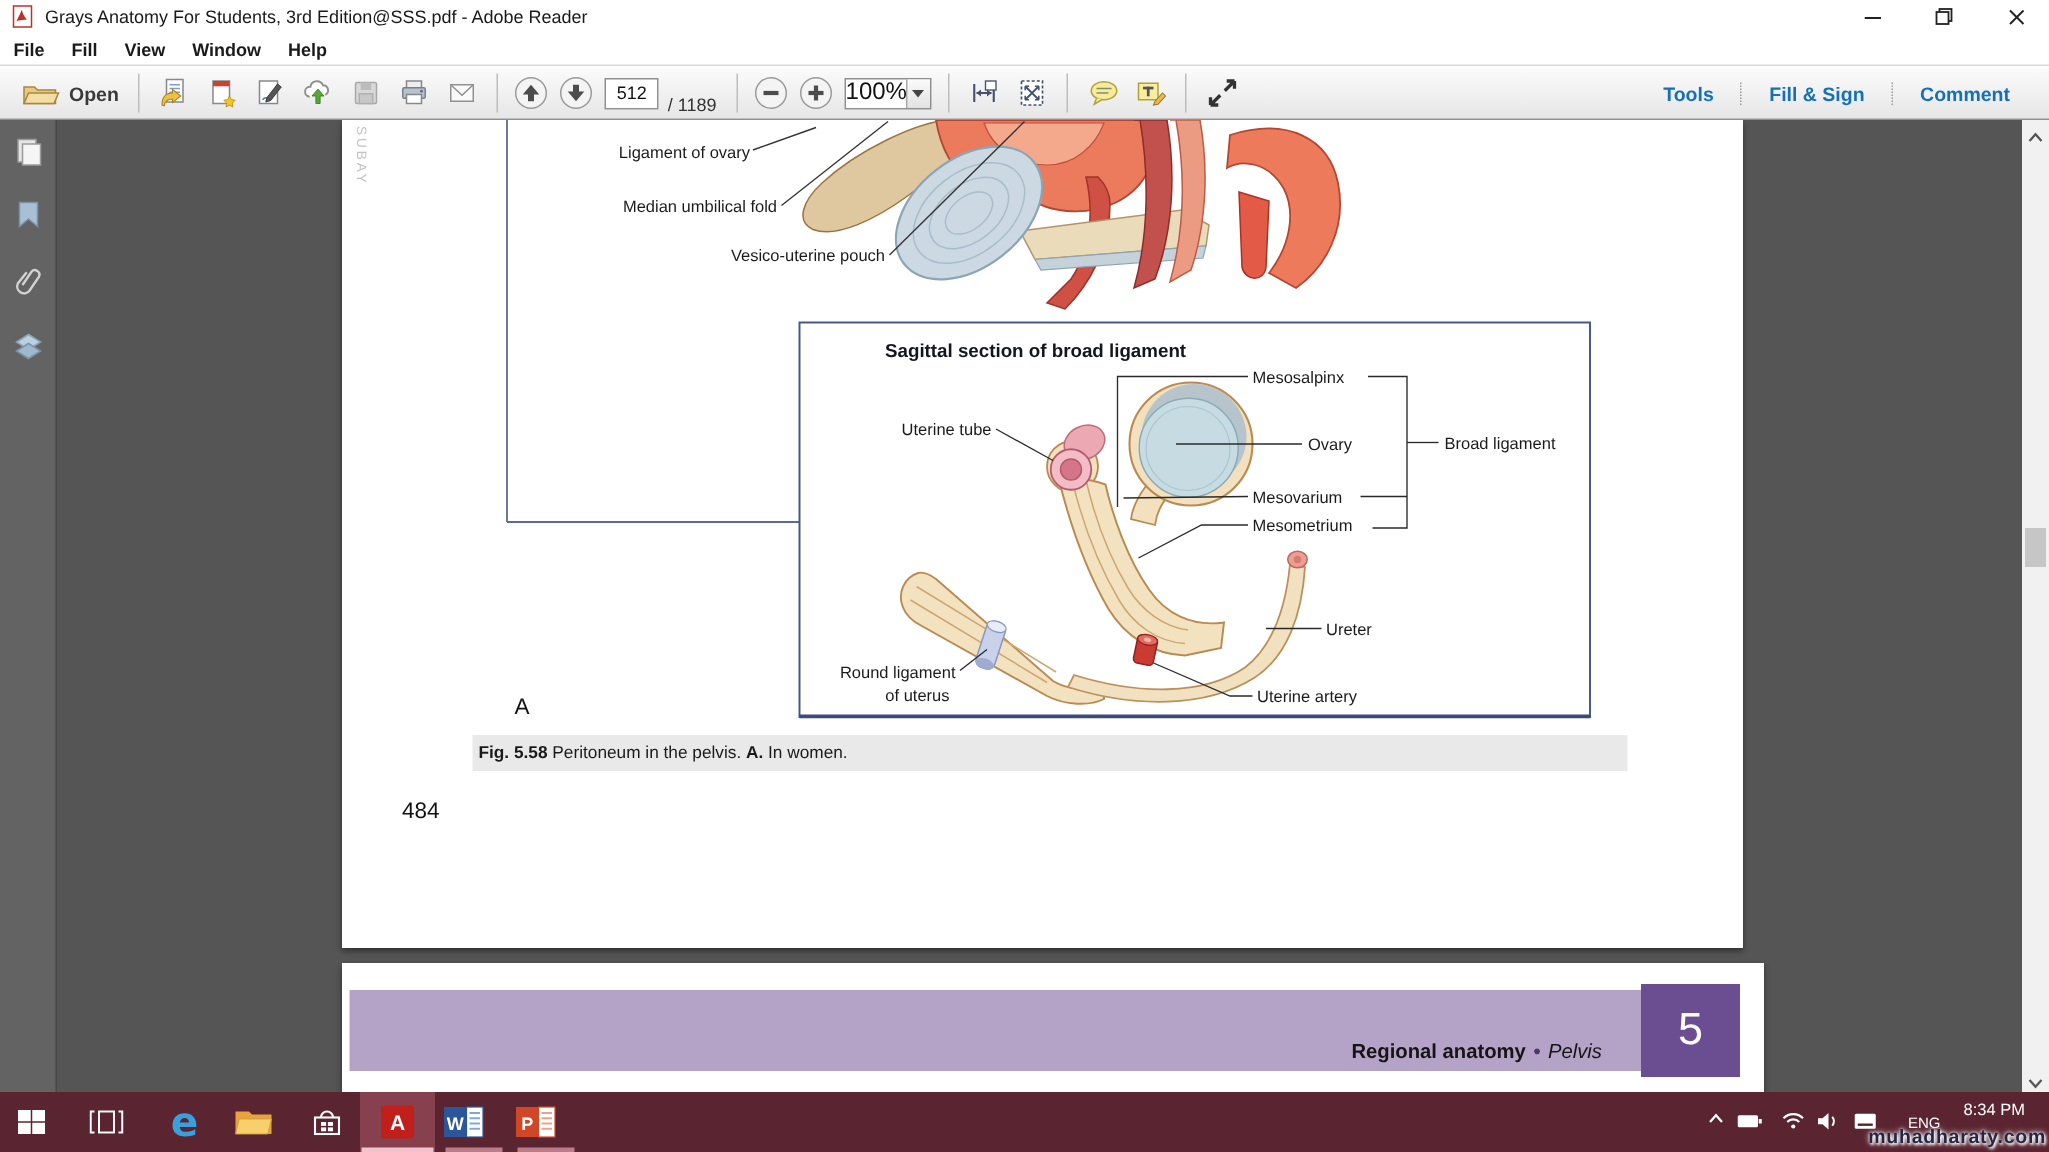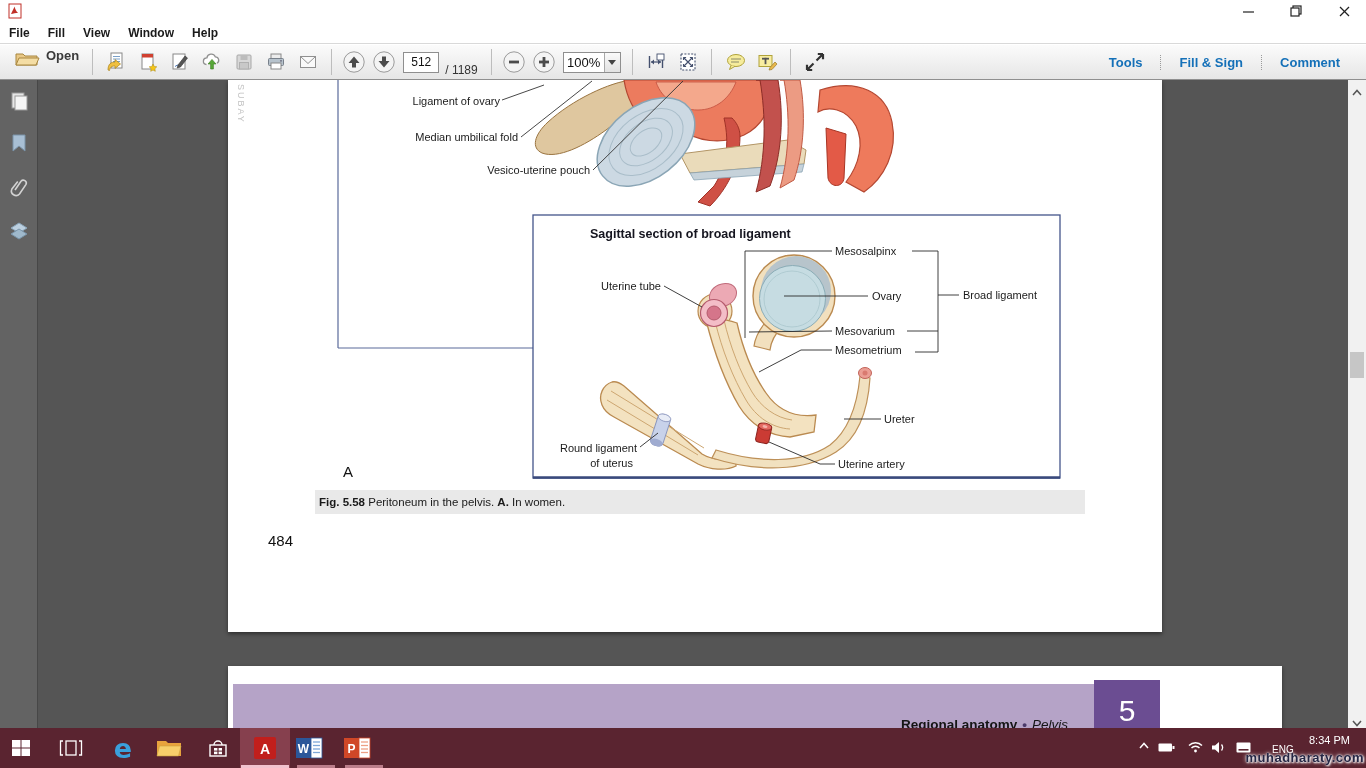--- a/index.html
+++ b/index.html
@@ -15,46 +15,46 @@
   .winbtn.min { left:1233px; } .winbtn.max { left:1281px; } .winbtn.close { left:1329px; }
 
   
   .menubar { position:absolute; left:0; top:22px; width:1366px; height:22px; background:#fff; border-bottom:1px solid #d9d9d9; display:flex; align-items:center;font-weight:bold; }
   .menubar span { padding:0 9px; font-size:12px; color:#1a1a1a; }
 
   
   .toolbar { position:absolute; left:0; top:45px; width:1366px; height:35px;
              background:linear-gradient(#fbfbfb,#e6e6e6); border-bottom:1px solid #8f8f8f;
              display:flex; align-items:center; padding:0 8px; }
-  .tbtn { display:flex; align-items:flex-start; justify-content:center; height:28px; }
+  .tbtn { display:flex; align-items:center; justify-content:center; height:28px; }
   .open-btn { gap:6px; padding:0 6px; }
   .open-btn .lbl { font-size:13px; font-weight:bold; color:#3a3a3a; }
   .tsep { width:1px; height:26px; background:#bdbdbd; margin:0 7px; }
   .ico { width:22px; height:22px; margin:0 5px; display:flex; align-items:center; justify-content:center; }
   .circ { width:22px; height:22px; margin:0 4px; }
   .pagebox { width:36px; height:21px; border:1px solid #8f8f8f; background:#fff; text-align:center;
              font-size:12px; font-family:"Liberation Sans",sans-serif; color:#111; margin:0 4px; }
   .pagetotal { font-size:12px; color:#333; margin:16px 6px 0 2px; white-space:pre; }
   .zoombox { display:flex; height:21px; border:1px solid #8f8f8f; background:#fff; margin:0 4px; align-items:center; }
-  .zoombox .zval { width:40px; text-align:center; font-size:13px; color:#111; }
+  .zoombox .zval { width:40px; text-align:center; font-size:16px; color:#111; }
   .zoombox .zdrop { width:16px; height:100%; border-left:1px solid #a8a8a8; background:linear-gradient(#fafafa,#e2e2e2);
                     display:flex; align-items:center; justify-content:center; }
   .caret { width:0; height:0; border-left:4px solid transparent; border-right:4px solid transparent; border-top:5px solid #444; }
   .righttabs { margin-left:auto; display:flex; align-items:center; height:30px; }
   .righttabs .rtab { font-size:13px; font-weight:bold; color:#1470b8; padding:0 18px; }
   .righttabs .rtab + .rtab { border-left:1px dotted #9a9a9a; }
 
   
   .viewer { position:absolute; left:0; top:80px; width:1366px; height:648px; background:#555555; overflow:hidden; }
   .side-panel { position:absolute; left:0; top:0; width:38px; height:648px; background:#636363; border-right:1px solid #474747; }
   .side-panel .sico { position:absolute; left:8px; width:22px; height:22px; }
 
   .page { position:absolute; background:#fff; box-shadow:0 2px 4px rgba(0,0,0,0.45); }
   .page1 { left:228px; top:0; width:934px; height:552px; }
-  .page2 { left:228px; top:562px; width:1054px; height:86px;margin-top:24px; }
+  .page2 { left:228px; top:562px; width:948px; height:86px; }
 
   .figure-svg { position:absolute; left:0; top:0; }
   .caption-bar { position:absolute; left:87px; top:410px; width:770px; height:24px; background:#e9e9e9;
                  font-size:11.5px; color:#1a1a1a; line-height:24px; padding-left:4px; }
   .caption-bar b { font-weight:bold; }
   .fig-a { position:absolute; left:115px; top:383px; font-size:15px; color:#111; }
   .page-num { position:absolute; left:40px; top:452px; font-size:15px; color:#111; }
   .side-mark { position:absolute; left:8px; top:4px; writing-mode:vertical-rl; font-size:9px;
                letter-spacing:2px; color:#c2c2c2; }
 
@@ -90,20 +90,21 @@
 
 <div class="screen">
 
   <div class="titlebar">
     <span class="app-icon">
       <svg width="15" height="16">
           <rect x="1" y="1" width="12" height="14" fill="#fff" stroke="#c03028"></rect>
           <path d="M3,11 C5,7 6,5 6.5,3.5 C7,5.5 8,8 10,10 C8,10 5,10.5 3,11 Z" fill="#c03028"></path>
         </svg>
     </span>
+    <span class="title-text">Grays Anatomy For Students, 3rd Edition@SSS.pdf - Adobe Reader</span>
     <span class="winbtn min">
       <svg width="11" height="11">
           <line x1="0" y1="6" x2="11" y2="6" stroke="#222" stroke-width="1.2"></line>
         </svg>
     </span>
     <span class="winbtn max">
       <svg width="12" height="12">
           <rect x="3" y="1" width="8" height="8" fill="none" stroke="#222" stroke-width="1.2"></rect>
           <rect x="1" y="3" width="8" height="8" fill="#fff" stroke="#222" stroke-width="1.2"></rect>
         </svg>

